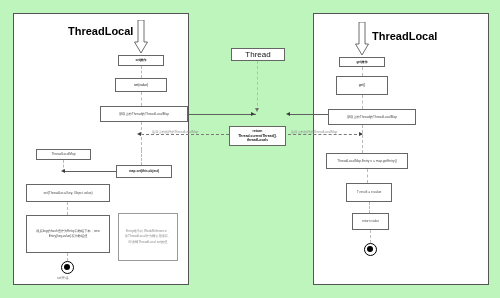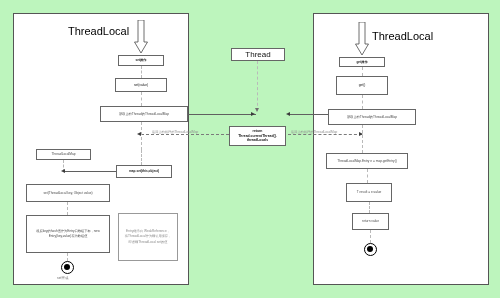--- a/index.html
+++ b/index.html
@@ -20,21 +20,21 @@
   .panel {
     position: absolute;
     background: #ffffff;
     border: 1px solid #555555;
   }
   #panel-set { left: 13px; top: 13px; width: 176px; height: 272px; }
   #panel-get { left: 313px; top: 13px; width: 176px; height: 272px; }
 
   .swim-title {
     position: absolute;
-    font-weight: normal;
+    font-weight: bold;
     font-size: 11px;
     color: #000;
     white-space: nowrap;
   }
 
   .node {
     position: absolute;
     background: #ffffff;
     border: 1px solid #666666;
     color: #4a4a4a;

